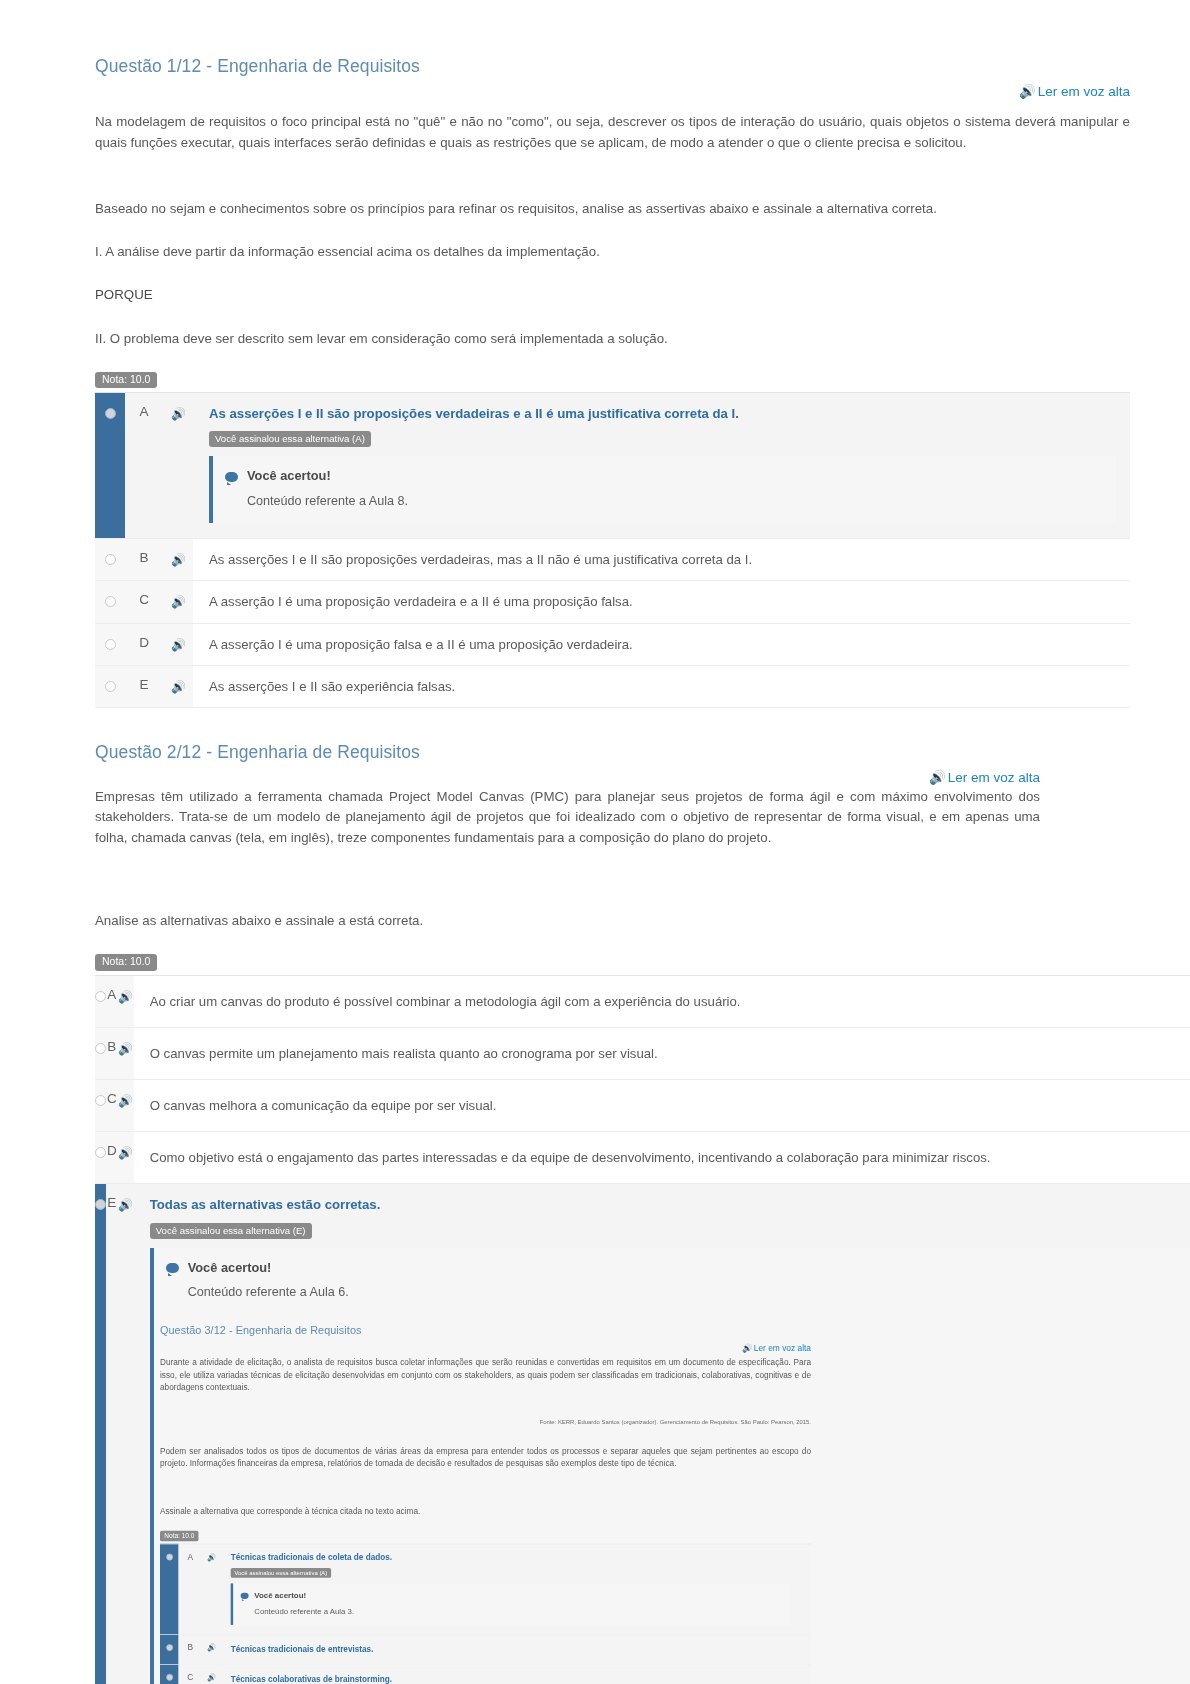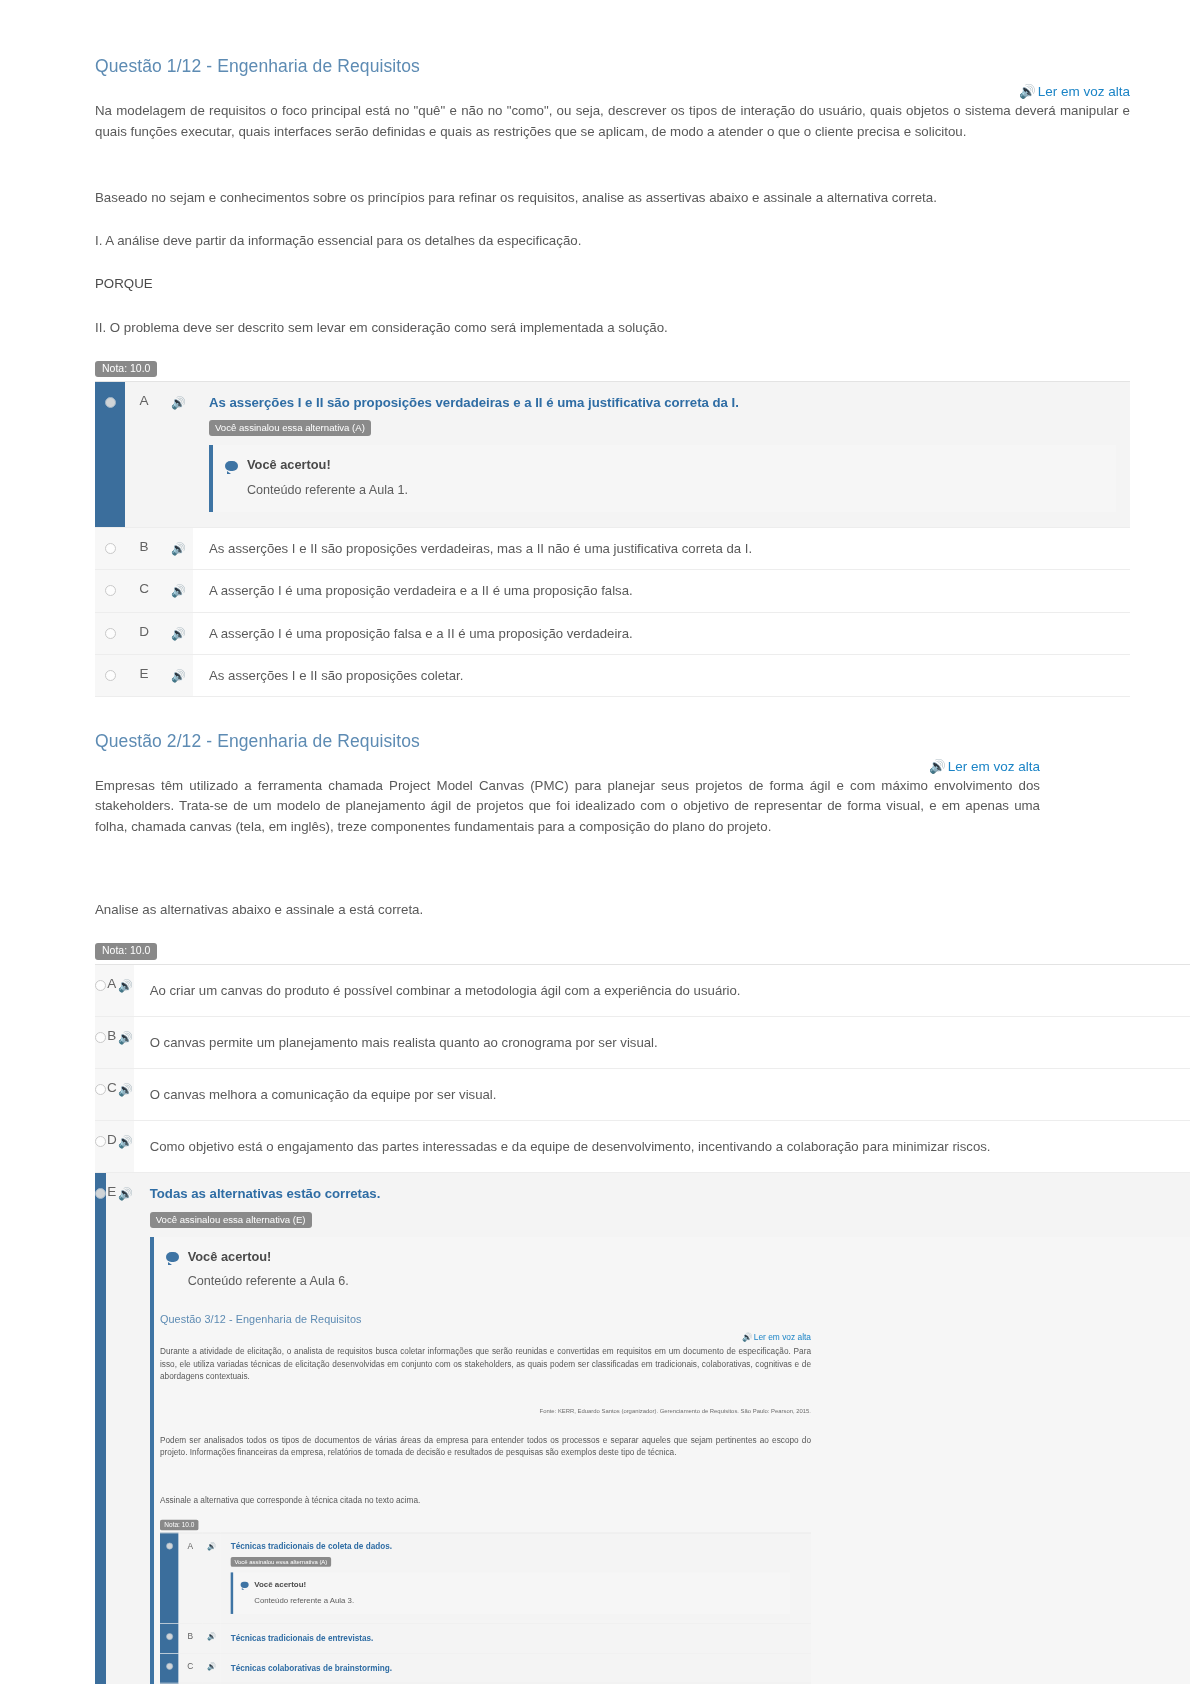--- a/index.html
+++ b/index.html
@@ -202,27 +202,27 @@
 <div class="page">
 
   <div class="q-block" style="padding:56px 60px 0 95px;">
 
     <div class="q-title">Questão 1/12 - Engenharia de Requisitos</div>
 
     <div class="read-aloud" style="margin-top:6px;">
       <span class="spk">🔊</span><span>Ler em voz alta</span>
     </div>
 
-    <p class="q-text" style="margin-top:2px;">Na modelagem de requisitos o foco principal está no "quê" e não no "como", ou seja, descrever os tipos de interação do usuário, quais objetos o sistema deverá manipular e quais funções executar, quais interfaces serão definidas e quais as restrições que se aplicam, de modo a atender o que o cliente precisa e solicitou.</p>
+    <p class="q-text" style="margin-top:13px;">Na modelagem de requisitos o foco principal está no "quê" e não no "como", ou seja, descrever os tipos de interação do usuário, quais objetos o sistema deverá manipular e quais funções executar, quais interfaces serão definidas e quais as restrições que se aplicam, de modo a atender o que o cliente precisa e solicitou.</p>
 
     <div class="spacer-md"></div>
 
     <p class="q-text">Baseado no sejam e conhecimentos sobre os princípios para refinar os requisitos, analise as assertivas abaixo e assinale a alternativa correta.</p>
 
-    <p class="q-text" style="margin-top:22px;">I. A análise deve partir da informação essencial para os detalhes da especificação.</p>
+    <p class="q-text" style="margin-top:22px;">I. A análise deve partir da informação essencial acima os detalhes da implementação.</p>
 
     <p class="q-text bold" style="margin-top:23px;font-weight:normal;">PORQUE</p>
 
     <p class="q-text" style="margin-top:23px;">II. O problema deve ser descrito sem levar em consideração como será implementada a solução.</p>
 
     <div style="margin-top:19px;">
       <span class="nota">Nota: 10.0</span>
     </div>
 
     <table class="alts" style="margin-top:4px;">
@@ -236,21 +236,21 @@
             <span class="spk-ico">🔊</span>
           </td>
           <td class="c-body">
             <div class="alt-text">As asserções I e II são proposições verdadeiras e a II é uma justificativa correta da I.</div>
             <span class="assinalou">Você assinalou essa alternativa (A)</span>
             <div class="feedback">
               <div class="fb-head">
                 <span class="bubble"></span>
                 <span>Você acertou!</span>
               </div>
-              <div class="fb-body">Conteúdo referente a Aula 1.</div>
+              <div class="fb-body">Conteúdo referente a Aula 8.</div>
             </div>
           </td>
         </tr>
 
         <tr class="alt-row">
           <td class="c-radio">
             <div class="radio-wrap"><span class="radio"></span></div>
           </td>
           <td class="c-letter">B</td>
           <td class="c-spk">
@@ -289,21 +289,21 @@
 
         <tr class="alt-row">
           <td class="c-radio">
             <div class="radio-wrap"><span class="radio"></span></div>
           </td>
           <td class="c-letter">E</td>
           <td class="c-spk">
             <span class="spk-ico">🔊</span>
           </td>
           <td class="c-body">
-            <div class="alt-text">As asserções I e II são proposições coletar.</div>
+            <div class="alt-text">As asserções I e II são experiência falsas.</div>
           </td>
         </tr>
       </tbody>
     </table>
   </div>
 
   <div class="q-block" style="padding:34px 150px 0 95px;">
 
     <div class="q-title">Questão 2/12 - Engenharia de Requisitos</div>
 

